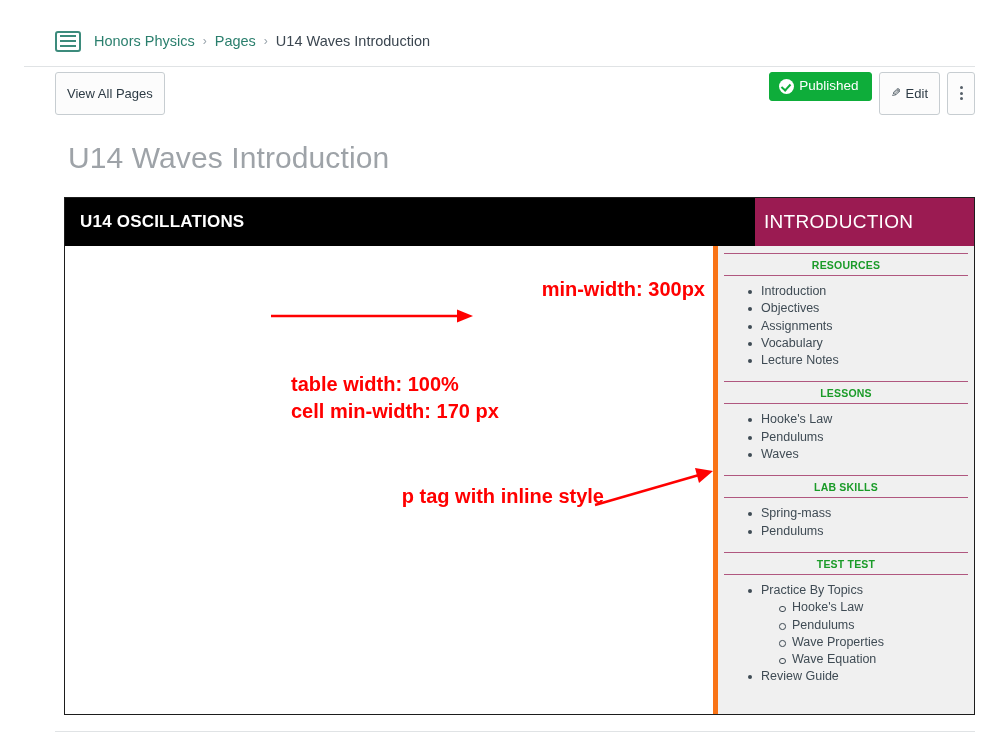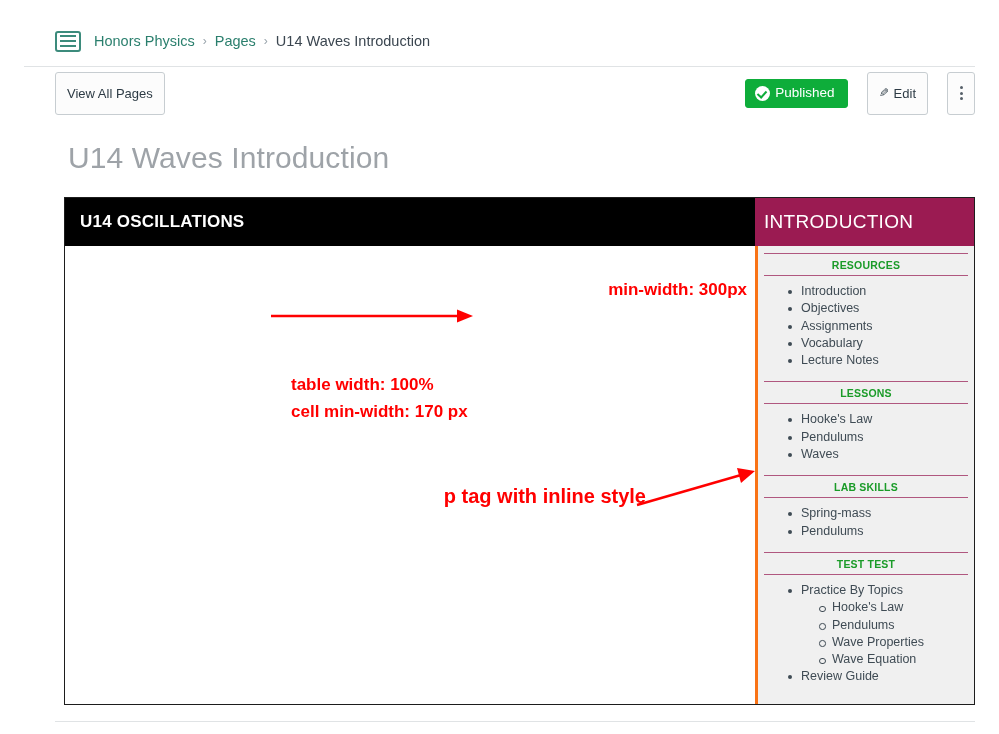--- a/index.html
+++ b/index.html
@@ -69,22 +69,21 @@
     padding: 0 11px;
     display: inline-flex;
     align-items: center;
     gap: 5px;
     cursor: pointer;
     line-height: 1;
   }
   .toolbar-right {
     margin-left: auto;
     display: flex;
-    align-items: center;
-    gap: 19px;
+    gap: 7px;
   }
   .btn-published {
     background: #0ead3a;
     border-color: #0ead3a;
     color: #ffffff;
     height: 29px;
     padding: 0 12px 0 9px;
     font-size: 13.5px;
   }
   .check-circle {
@@ -156,25 +155,25 @@
     display: flex;
     align-items: center;
   }
   .body-main {
     flex: 1 1 auto;
     position: relative;
     min-height: 435px;
     background: #ffffff;
   }
   .body-side {
-    width: 219px;
+    width: 261px;
     flex: none;
     background: #f0f0f0;
-    border-left: 3px solid #f97316;
-    padding-bottom: 6px;
+    border-left: 5px solid #f97316;
+    padding-bottom: 16px;
   }
 
   
   .sec-head {
     text-align: center;
     color: #1a9b28;
     font-size: 10.5px;
     font-weight: bold;
     letter-spacing: 0.2px;
     padding: 5px 0 4px;
@@ -213,21 +212,21 @@
     width: 4.5px; height: 4.5px;
     top: 6.5px;
   }
 
   
   .annot {
     position: absolute;
     color: #ff0000;
     font-family: "Liberation Sans", sans-serif;
     font-weight: bold;
-    font-size: 17px;
+    font-size: 20px;
     white-space: nowrap;
     line-height: 27px;
   }
   .annot-minwidth { right: 8px; top: 30px; }
   .annot-table { left: 226px; top: 125px; }
   .annot-ptag { right: 109px; top: 237px; font-size: 20px; }
   .arrow-svg { position: absolute; overflow: visible; }
 
   
   .footer-divider {

